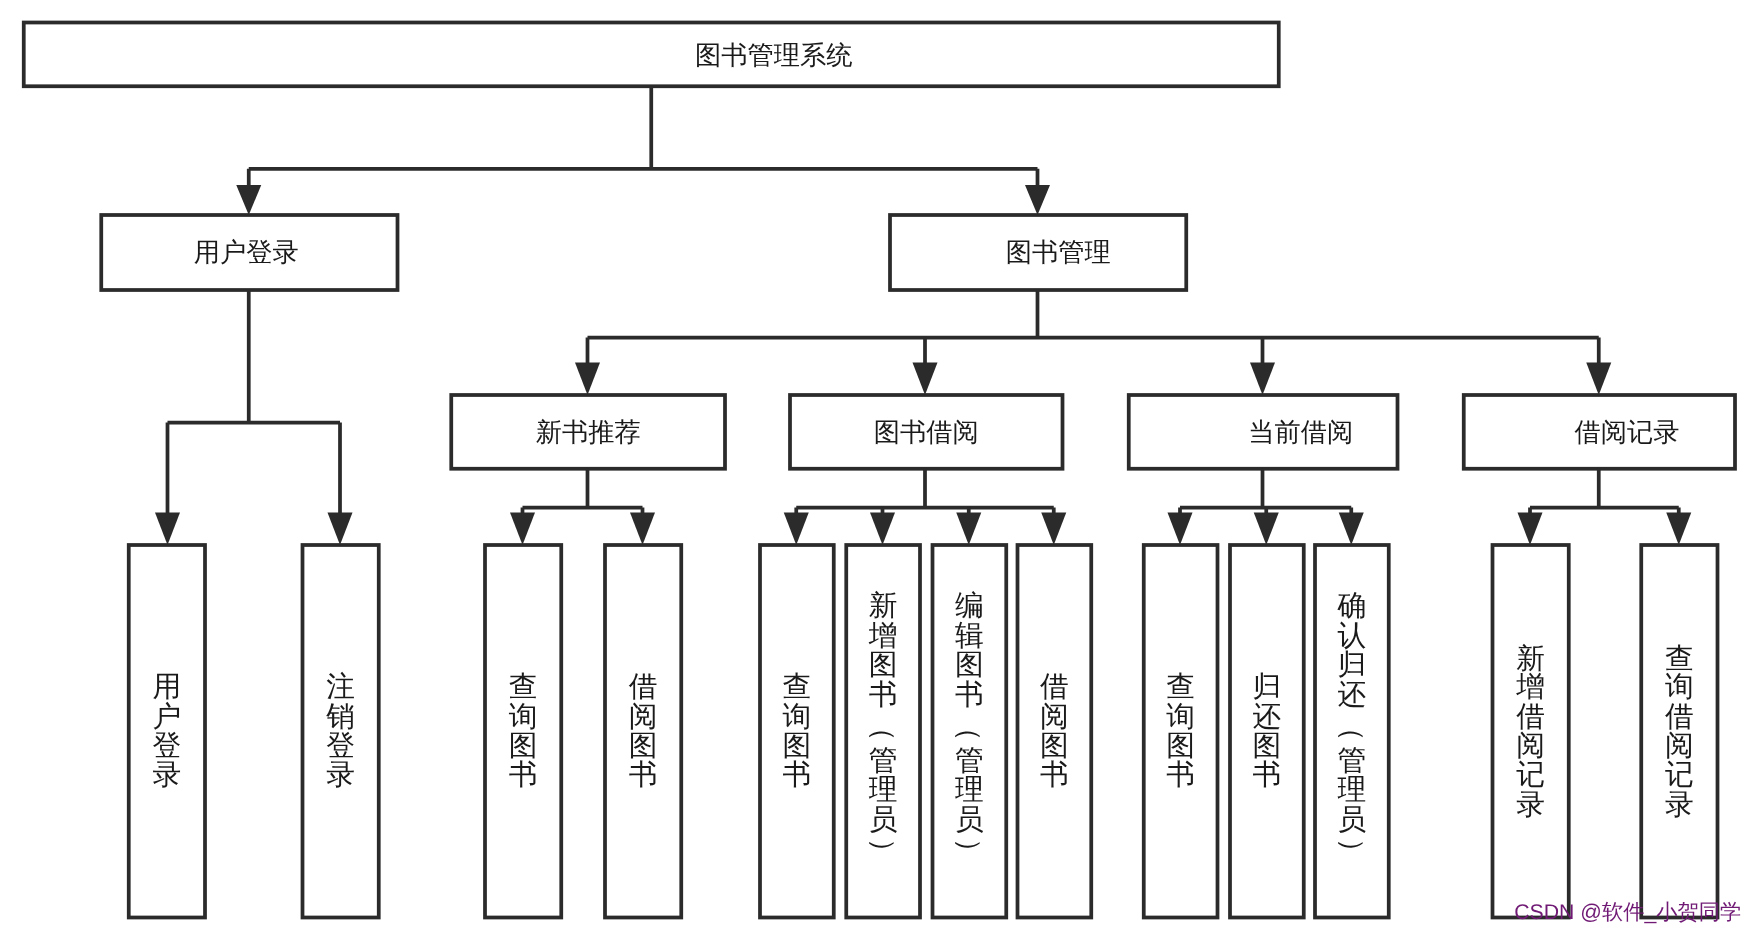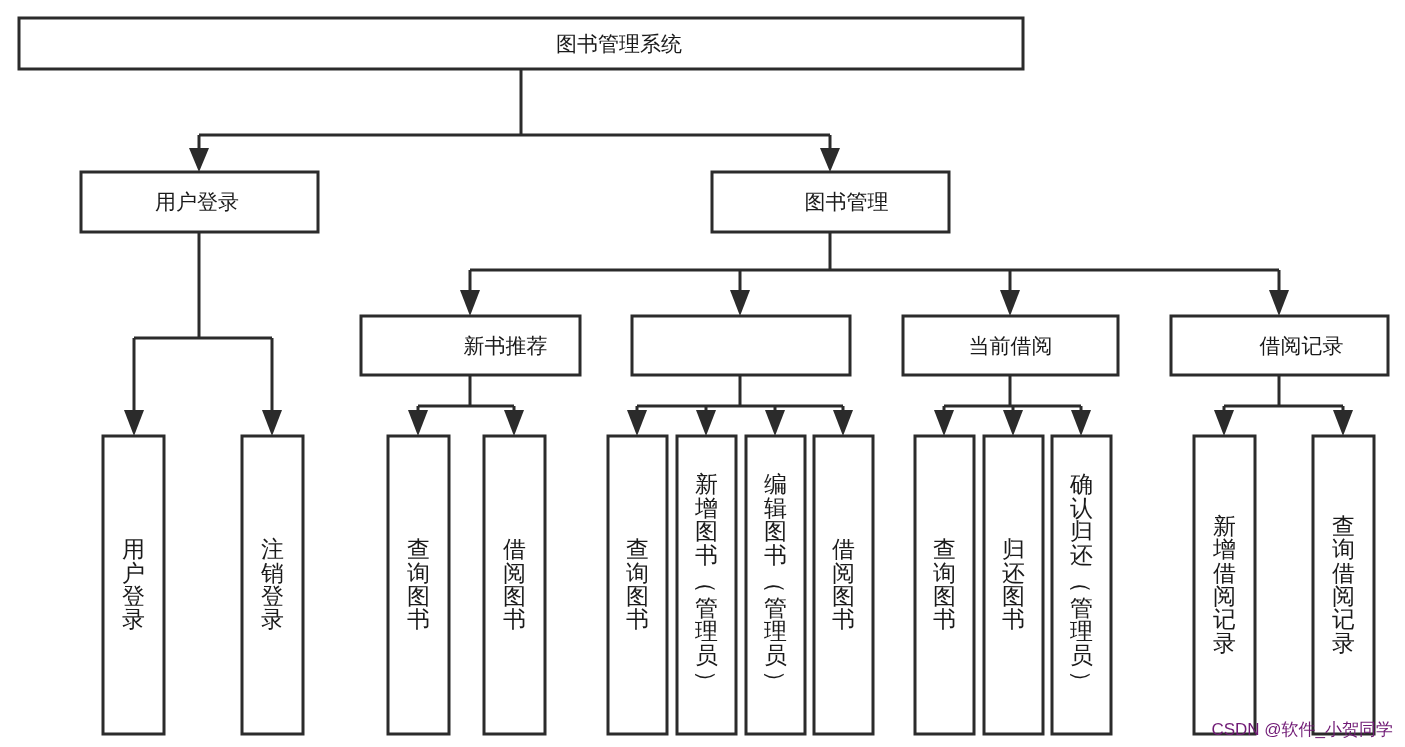--- a/index.html
+++ b/index.html
@@ -176,22 +176,23 @@
     <polygon class="arrow-head" points="1214,410 1234,410 1224,436"></polygon>
     <polygon class="arrow-head" points="1333,410 1353,410 1343,436"></polygon>
 
   </svg>
 
   <div class="htext-wrap" style="left:19px; top:18px; width:1200px; height:51px;">图书管理系统</div>
 
   <div class="htext-wrap" style="left:81px; top:172px; width:232px; height:60px;">用户登录</div>
   <div class="htext-wrap" style="left:712px; top:172px; width:237px; height:60px;padding-left:16px;">图书管理</div>
 
-  <div class="htext-wrap" style="left:361px; top:316px; width:219px; height:59px;padding-left:35px;">新书推荐</div>
-  <div class="htext-wrap" style="left:903px; top:316px; width:215px; height:59px;">当前借阅</div>
+  <div class="htext-wrap" style="left:361px; top:316px; width:219px; height:59px;">新书推荐</div>
+  <div class="htext-wrap" style="left:632px; top:316px; width:218px; height:59px;">图书借阅</div>
+  <div class="htext-wrap" style="left:933px; top:316px; width:215px; height:59px;">当前借阅</div>
   <div class="htext-wrap" style="left:1193px; top:316px; width:217px; height:59px;">借阅记录</div>
 
   <div class="vtext-wrap" style="left:103px; top:436px; width:61px; height:298px;">
       <span>用</span>
       <span>户</span>
       <span>登</span>
       <span>录</span>
     </div>
   <div class="vtext-wrap" style="left:242px; top:436px; width:61px; height:298px;">
       <span>注</span>

